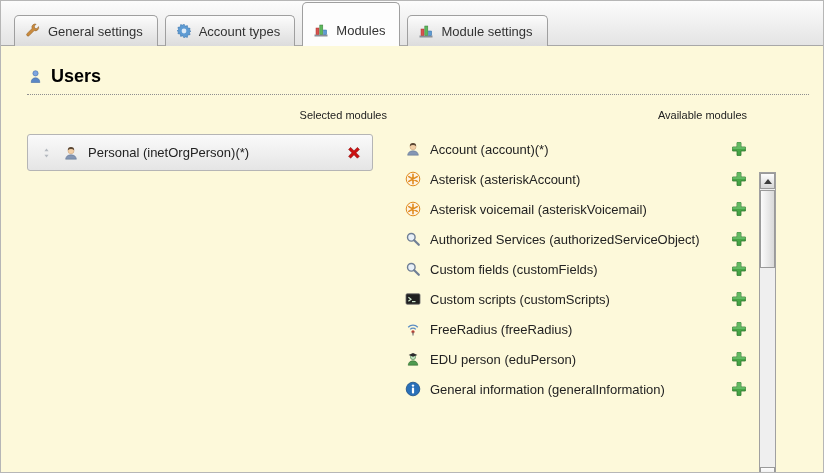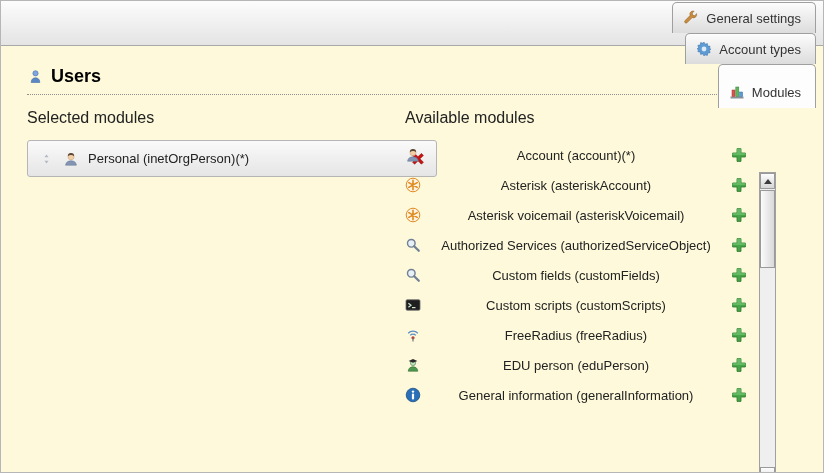--- a/index.html
+++ b/index.html
@@ -17,21 +17,20 @@
     background:#fdf9da;
   }
   
   .tabbar {
     height:45px;
     display:flex;
     align-items:flex-end;
     padding-left:13px;
     background:linear-gradient(#fcfcfc,#e4e4e4);
     border-bottom:1px solid #a8a8a8;
-    flex-direction:column;
   }
   .tab {
     display:flex; align-items:center; gap:7px;
     padding:7px 14px 7px 10px;
     background:linear-gradient(#fcfcfc,#dcdcdc);
     border:1px solid #9f9f9f; border-bottom:none;
     border-radius:5px 5px 0 0;
     margin-right:7px;
     color:#333;
     cursor:pointer;
@@ -49,32 +48,31 @@
   .section-header {
     display:flex; align-items:center; gap:8px;
     margin:20px 14px 0 26px;
     padding-bottom:7px;
     border-bottom:1px dotted #8f8f8f;
     font-weight:bold; font-size:18px; color:#000;
   }
   .columns { display:flex; margin:14px 14px 0 26px; }
   .col-left { width:360px; flex:none; }
   .col-right { flex:1; padding:0 62px 0 18px; }
-  .col-heading { font-size:16px; color:#222; margin-bottom:13px; }
+  .col-heading { font-size:11px; color:#222; margin-bottom:13px;text-align:right; }
   .selected-item {
     display:flex; align-items:center; gap:9px;
-    width:410px; height:37px; padding:0 10px;
+    width:346px; height:37px; padding:0 10px;
     background:linear-gradient(#fafafa,#e5e5e5);
     border:1px solid #b5b5b5; border-radius:3px;
     margin-bottom:14px;
   }
   .avail-item {
     display:flex; align-items:center; gap:9px;
     height:30px;
-    text-align:center;
   }
   .mod-label { flex:1; color:#222; overflow:hidden; white-space:nowrap; }
   .icon { display:inline-flex; width:16px; height:16px; flex:none; align-items:center; justify-content:center; }
   .icon svg { width:16px; height:16px; display:block; }
   .icon.sort svg { width:11px; height:14px; }
   .icon.act { cursor:pointer; }
   .ihead svg { width:15px; height:15px; }
   
   .scrollbar {
     position:absolute; right:47px; top:106px; bottom:8px; width:17px;

